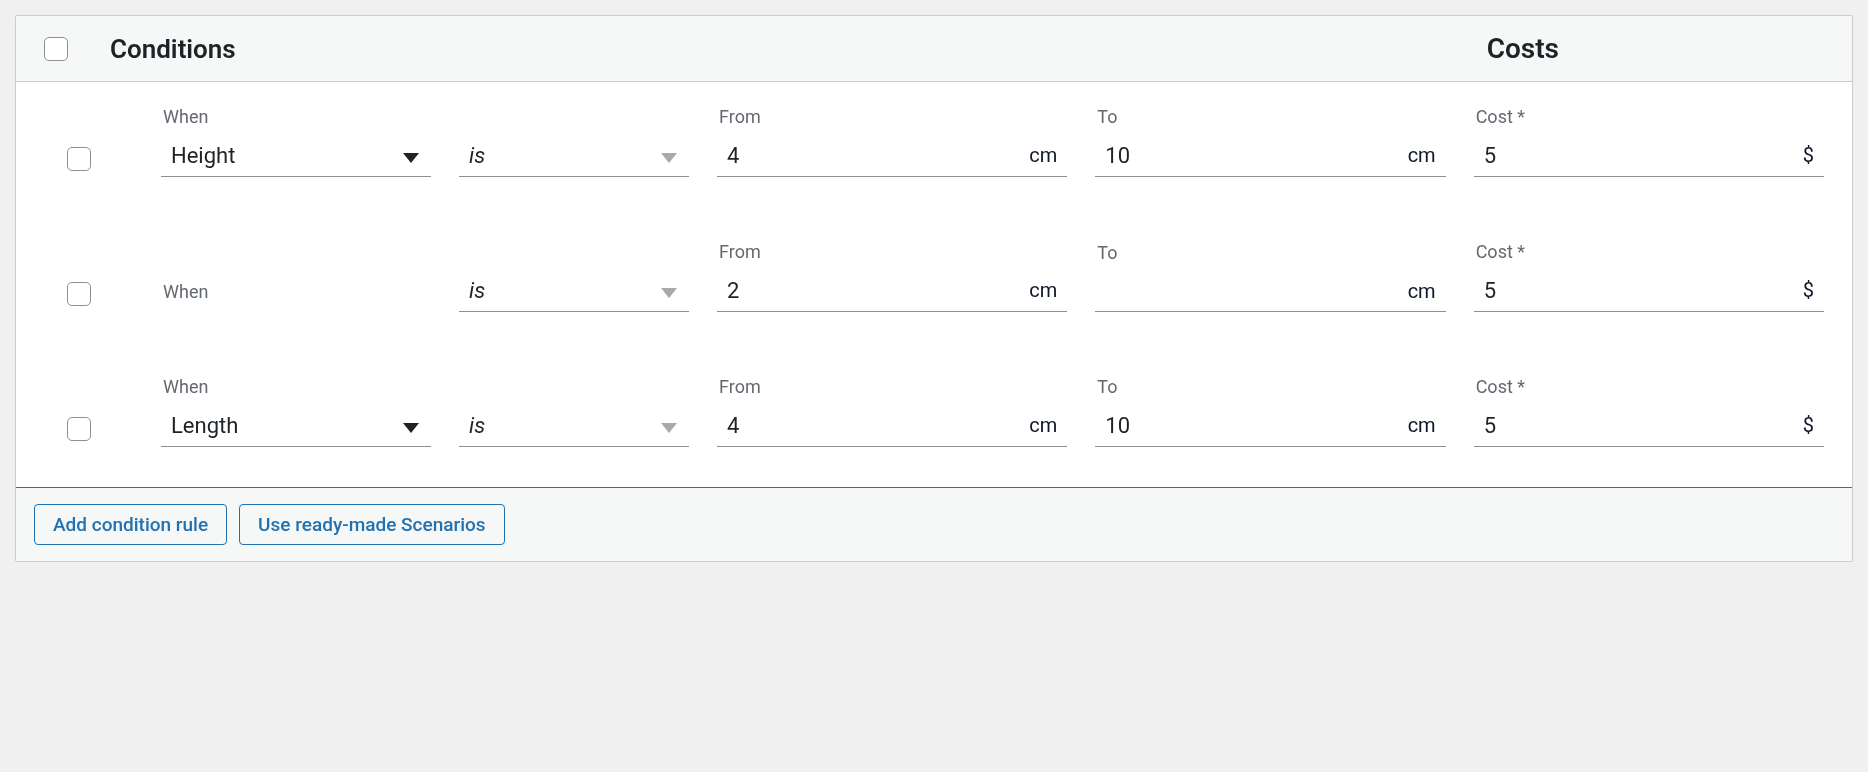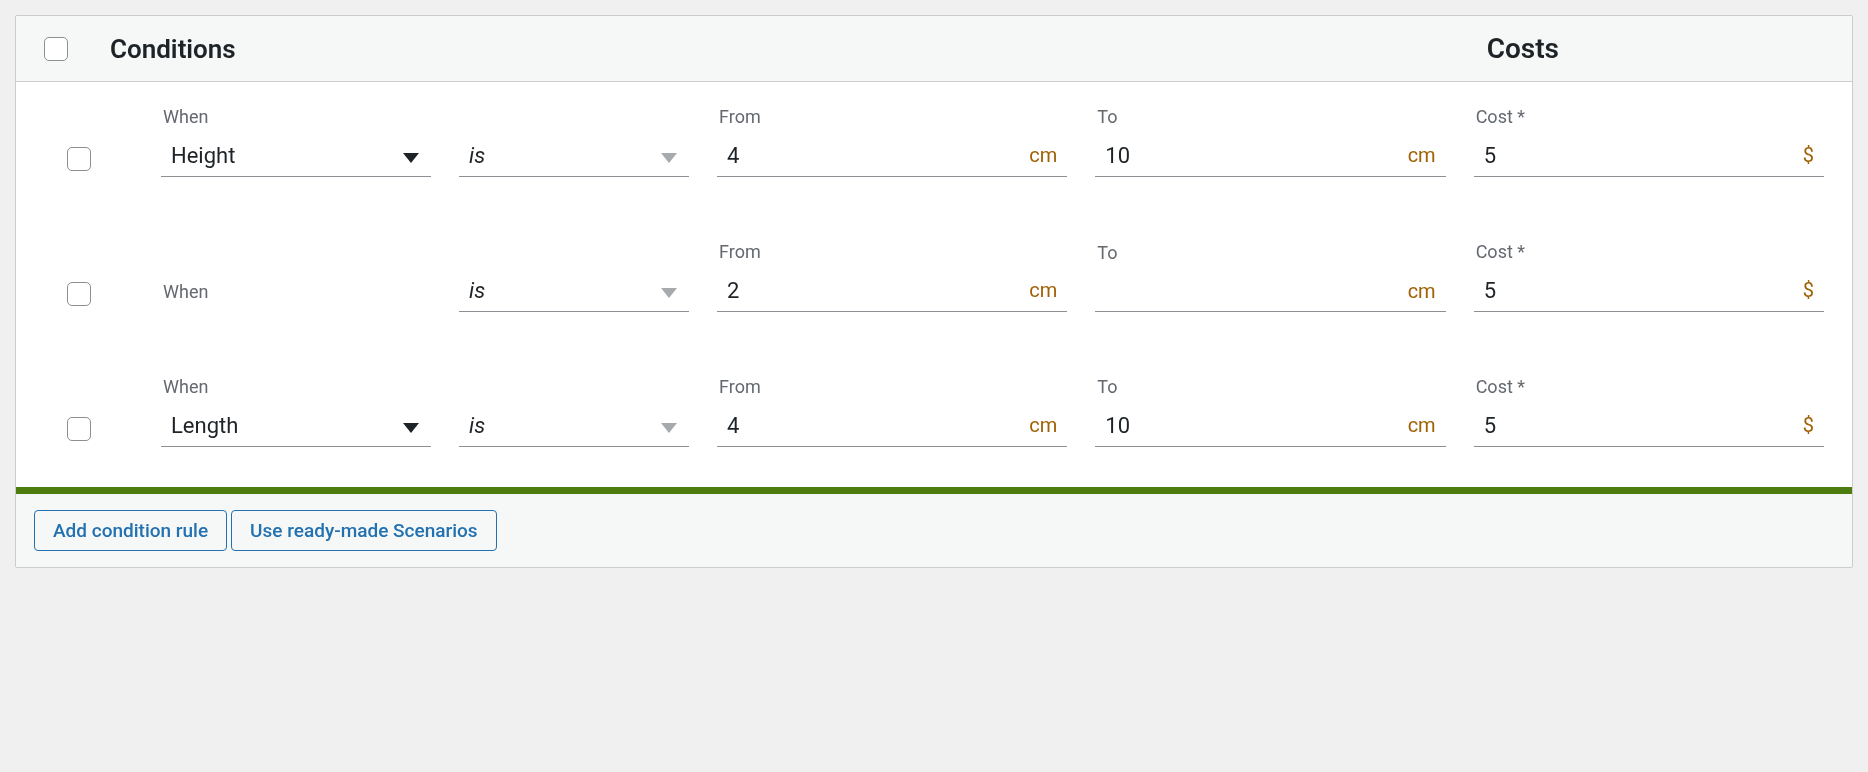--- a/index.html
+++ b/index.html
@@ -91,45 +91,45 @@
       border: none;
       outline: none;
       font-size: 22px;
       color: #1d2327;
       background: transparent;
       padding: 0;
       font-family: inherit;
     }
     .unit {
       font-size: 20px;
-      color: #a16207;
+      color: #0f172a;
       margin-left: auto;
       padding-right: 6px;
       padding-left: 8px;
     }
     .chevron {
       margin-left: auto;
       padding-right: 8px;
     }
     .chevron-light {
       margin-left: auto;
       padding-right: 8px;
     }
     .when-group { width: 270px; }
     .op-group { width: 230px; font-style: italic; }
     .from-group { flex: 1; min-width: 260px; }
     .to-group { flex: 1; min-width: 260px; }
     .cost-group { flex: 1; min-width: 260px; }
 
     .footer {
       display: flex;
-      gap: 4px;
+      gap: 12px;
       padding: 16px 18px;
       background: #f6f7f7;
-      border-top: 7px solid #4d7c0f;
+      border-top: 1px solid #4d7c0f;
     }
     .footer-btn {
       border: 1px solid #2271b1;
       color: #2271b1;
       background: #f6f7f7;
       border-radius: 4px;
       font-size: 19px;
       font-weight: 500;
       padding: 8px 18px;
       cursor: pointer;

